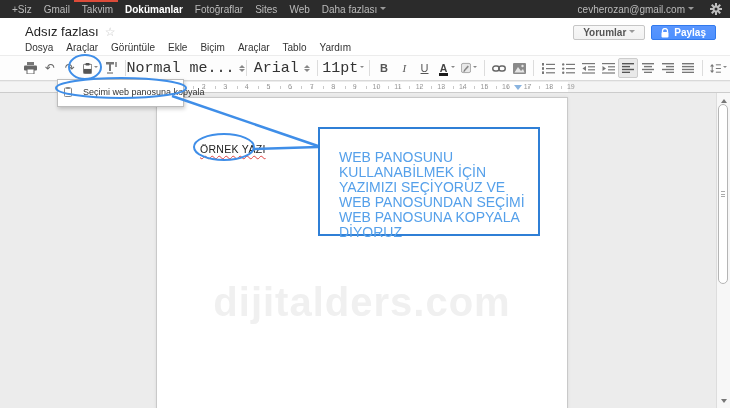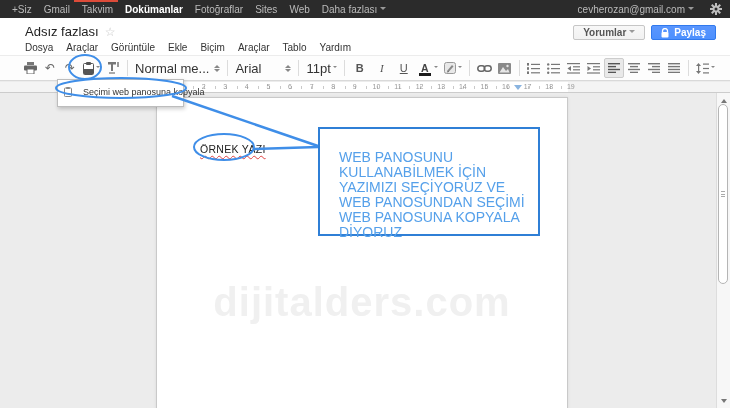--- a/index.html
+++ b/index.html
@@ -34,21 +34,21 @@
   .btn-share { background:linear-gradient(#5a96fe,#4d90fe); border:1px solid #3079ed; color:#fff; gap:5px; }
   
   .toolbar {
     position:absolute; top:55px; left:0; right:0; height:26px; background:#fdfdfd;
     border-top:1px solid #ececec; border-bottom:1px solid #d9d9d9;
     display:flex; align-items:center; padding-left:20px; z-index:4; color:#666;
   }
   .tbtn { height:20px; min-width:20px; display:flex; align-items:center; justify-content:center; cursor:pointer; border:1px solid transparent; border-radius:2px; padding:0 2px; }
   .tbtn.pressed { background:#e9e9e9; border-color:#ccc; }
   .tsep { width:1px; height:16px; background:#dcdcdc; margin:0 4px; }
-  .tlabel { font-size:13px; color:#333; white-space:nowrap; }
+  .tlabel { font-size:15px; color:#333; white-space:nowrap;font-family:Liberation Mono, monospace; }
   .tletter { font-size:11px; color:#555; font-weight:bold; width:16px; text-align:center; }
   .tletter.italic { font-style:italic; font-weight:normal; font-family:"Liberation Serif",serif; }
   .tletter.underl { text-decoration:underline; font-weight:normal; }
   .color-a { position:relative; font-size:10.5px; font-weight:bold; color:#444; width:14px; text-align:center; }
   .color-a::after { content:""; position:absolute; left:1px; right:1px; bottom:-2px; height:3px; background:#1a1a1a; }
   .spinner { display:inline-flex; flex-direction:column; gap:1px; margin-left:5px; }
   .spinner i { display:block; width:0; height:0; border:3px solid transparent; }
   .spinner .up { border-bottom:3px solid #888; }
   .spinner .dn { border-top:3px solid #888; }
   .mini-caret { display:inline-block; width:0; height:0; border:2.5px solid transparent; border-top-color:#888; margin-left:2px; }

